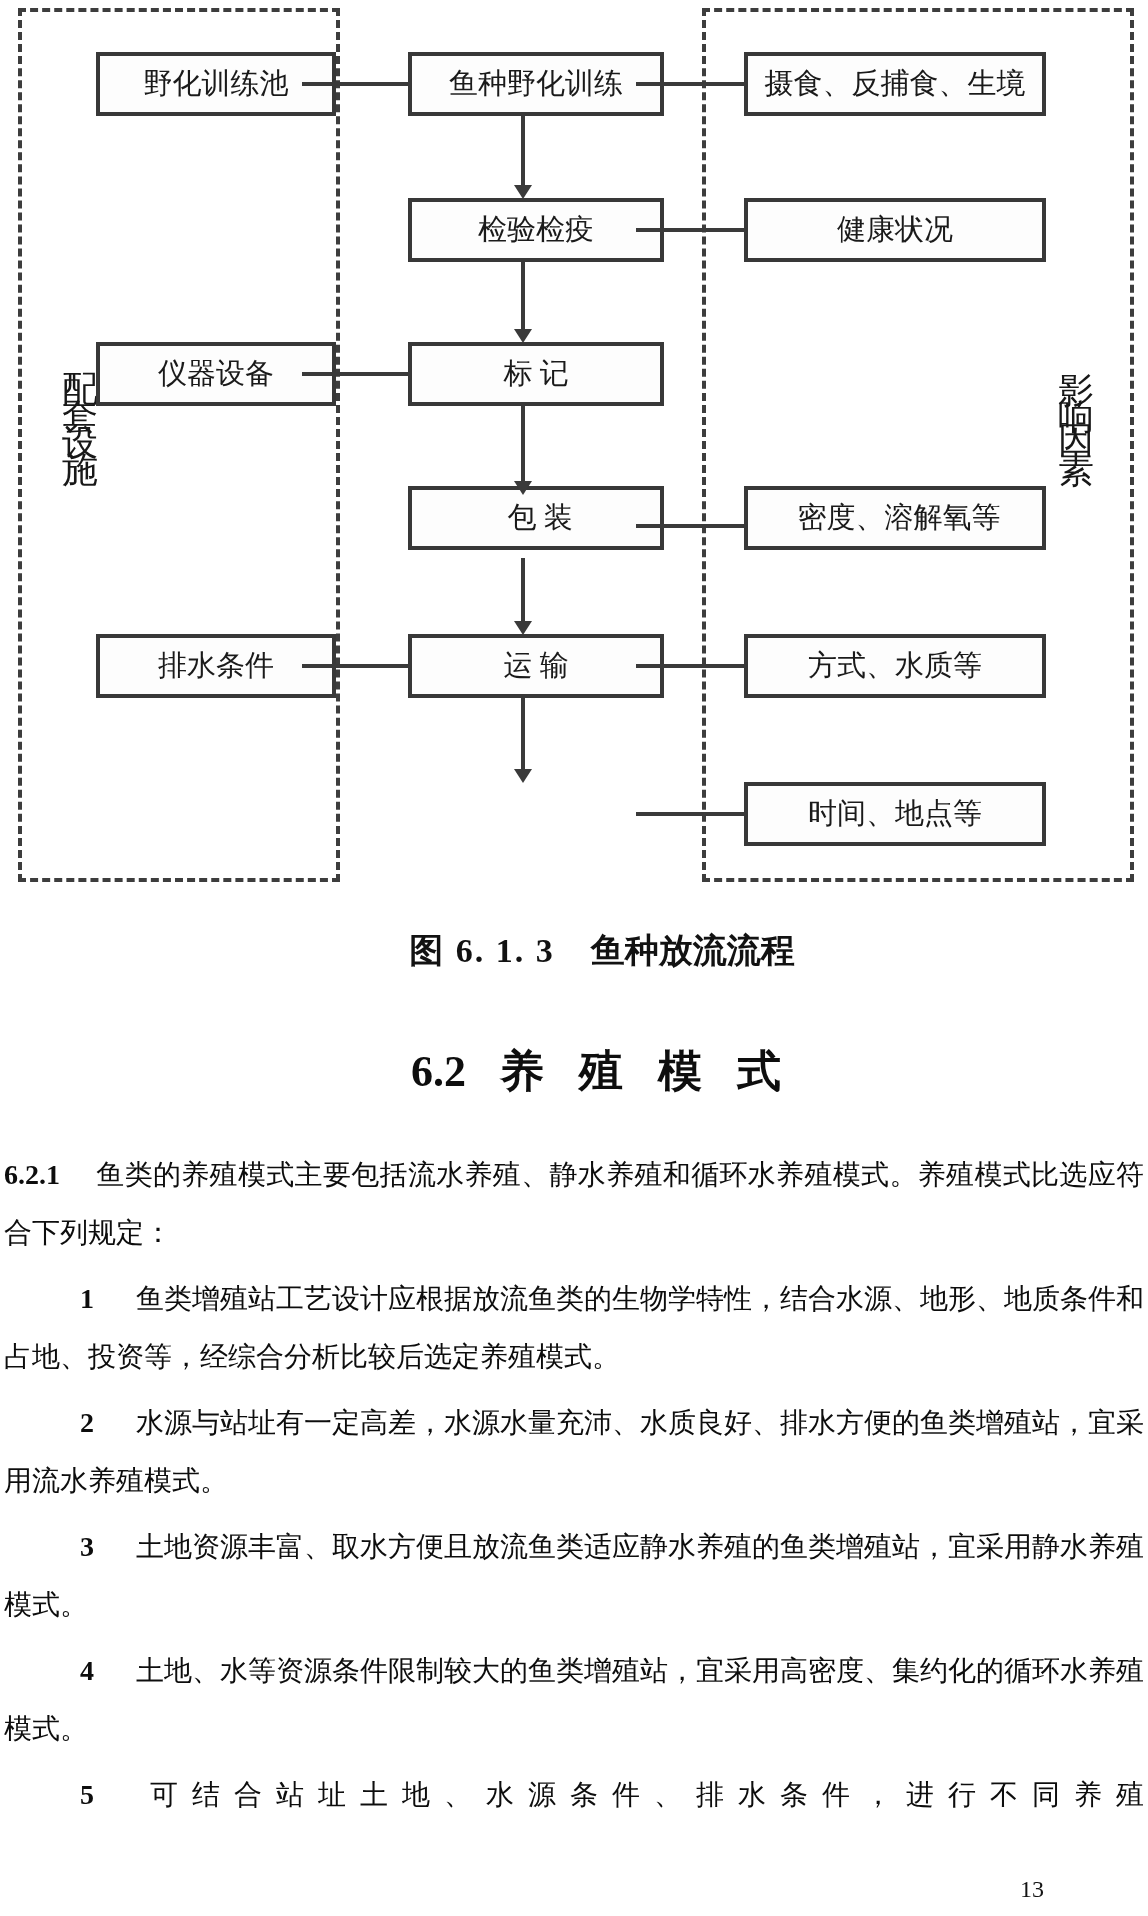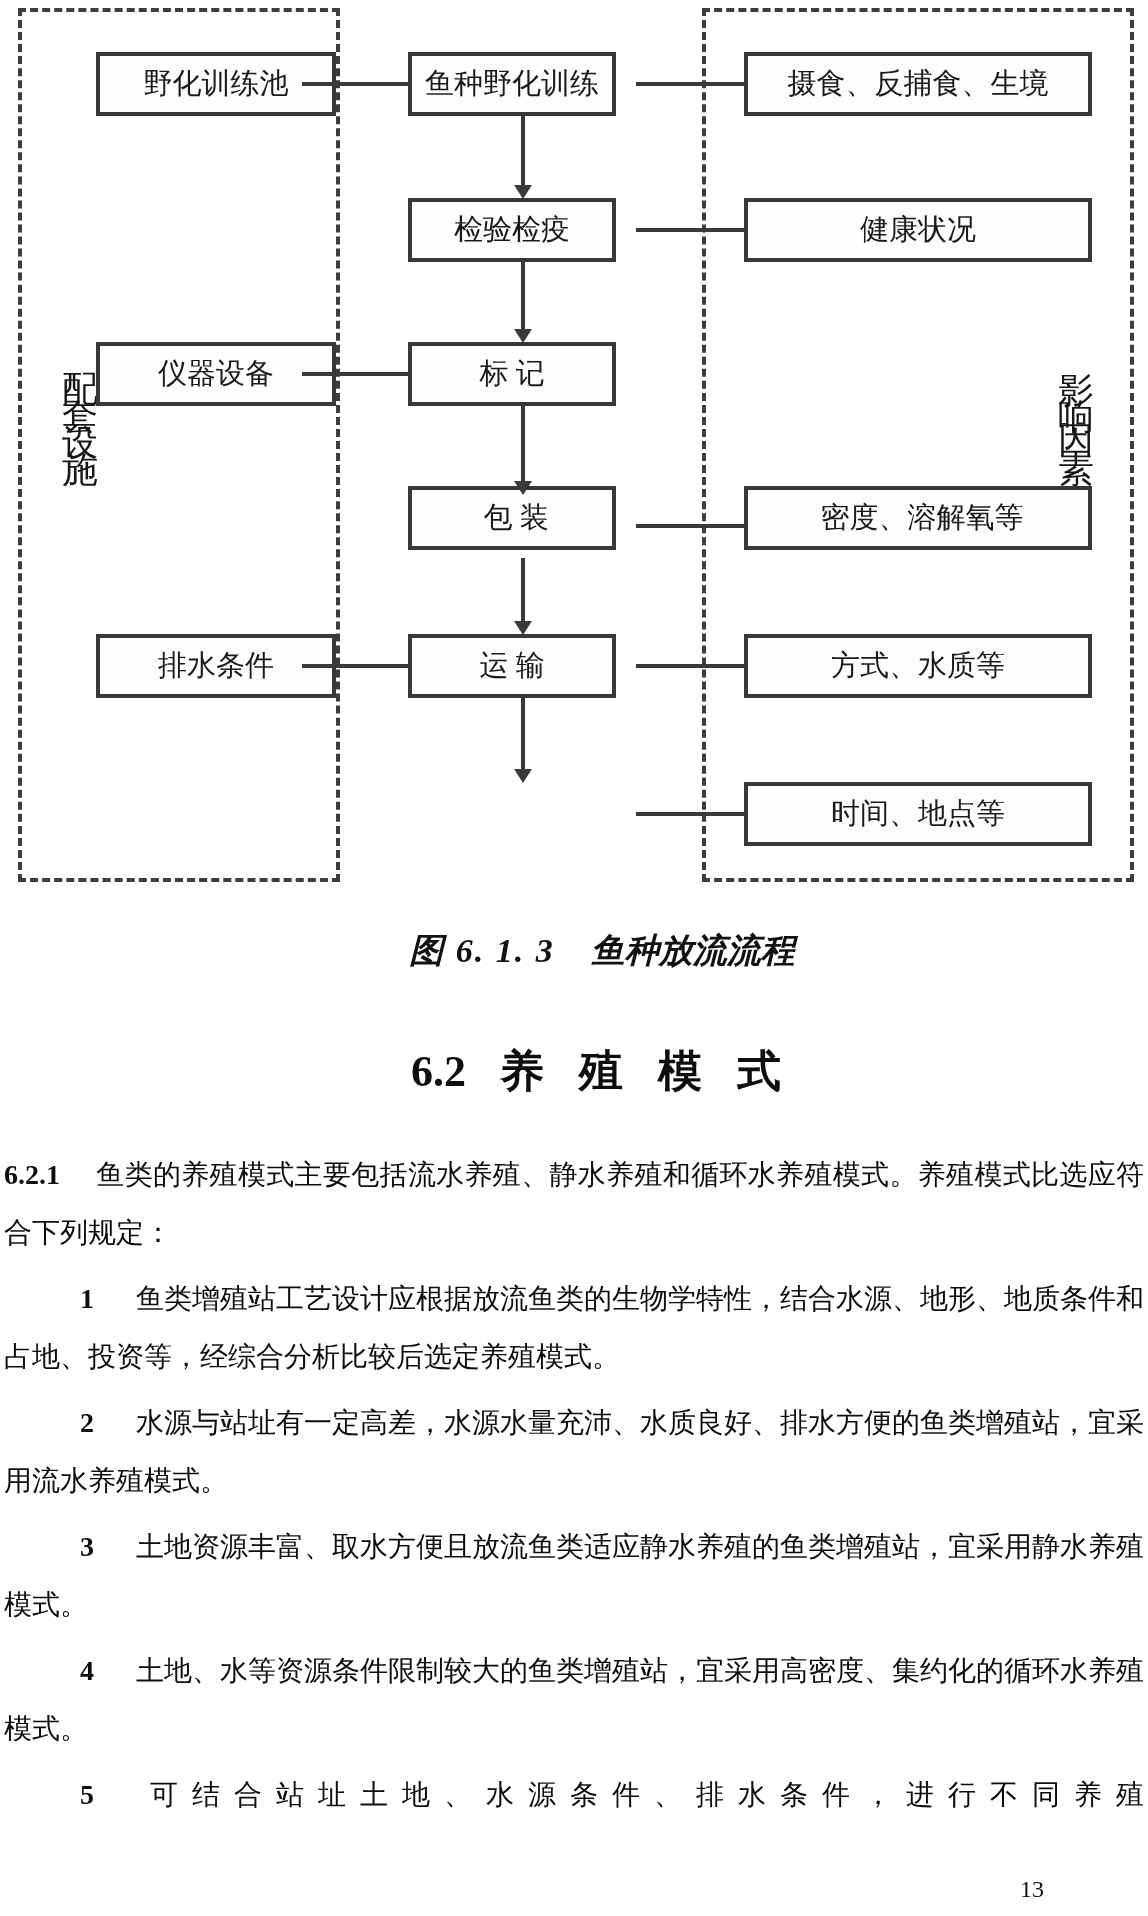--- a/index.html
+++ b/index.html
@@ -21,22 +21,22 @@
   }
   .vlabel-left  { left:60px;   top:344px; }
   .vlabel-right { left:1056px; top:344px; }
 
   .fbox {
     position:absolute; box-sizing:border-box; height:64px; background:#fdfdfd;
     border:4px solid #383838; display:flex; align-items:center; justify-content:center;
     font-size:29px; color:#1a1a1a; white-space:nowrap;
   }
   .col-left   { left:96px;  width:240px; }
-  .col-center { left:408px; width:208px;text-align:center; }
-  .col-right  { left:744px; width:348px; }
+  .col-center { left:408px; width:256px;text-align:center; }
+  .col-right  { left:744px; width:302px; }
   .r1 { top:52px; } .r2 { top:198px; } .r3 { top:342px; }
   .r4 { top:486px;padding-left:8px; } .r5 { top:634px; } .r6 { top:782px; }
 
   .hline { position:absolute; height:4px; background:#3a3a3a; }
   .hl-left  { left:302px; width:108px; }
   .hl-right { left:636px; width:110px; }
   .y1 { top:82px; } .y2 { top:228px; } .y3 { top:372px; }
   .y4 { top:524px; } .y5 { top:664px; } .y6 { top:812px; }
 
   .vline { position:absolute; left:521px; width:4px; background:#3a3a3a; }
@@ -48,21 +48,21 @@
     position:absolute; left:514px; width:0; height:0;
     border-left:9px solid transparent; border-right:9px solid transparent;
     border-top:14px solid #3a3a3a;
   }
   .a1 { top:185px; } .a2 { top:329px; } .a3 { top:481px; }
   .a4 { top:621px; } .a5 { top:769px; }
 
   
   .fig-caption {
     position:absolute; top:928px; left:0; width:1148px; text-align:center;
-    text-indent:56px; font-size:34px; font-weight:bold; color:#121212;font-style:italic;
+    text-indent:56px; font-size:34px; font-weight:bold; color:#121212;
   }
   .fig-caption .fig-label { margin-right:36px; letter-spacing:2px; }
 
   .section-heading {
     position:absolute; top:1042px; left:0; width:1148px; text-align:center;
     text-indent:56px; font-size:44px; font-weight:bold; color:#0e0e0e;
   }
   .section-heading .sec-num { margin-right:34px; }
   .section-heading .sec-title { letter-spacing:12px; }
 

